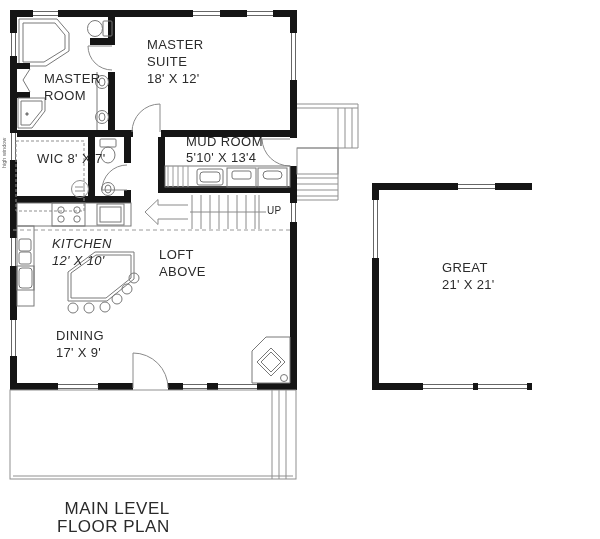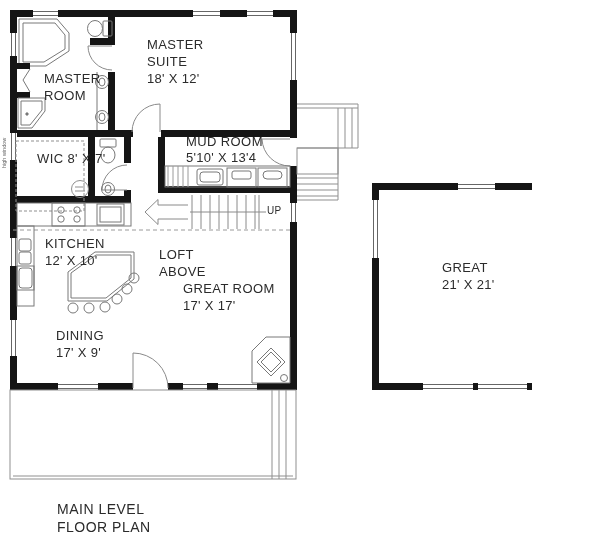--- a/index.html
+++ b/index.html
@@ -7,21 +7,21 @@
     position:relative;width:532px;height:539px;background:#ffffff;
     font-family:"Liberation Sans",sans-serif;overflow:hidden;
   }
   #plan-svg{position:absolute;left:0;top:0;}
   .lbl{
     position:absolute;color:#2b2b2b;font-size:13px;line-height:17px;
     letter-spacing:.4px;white-space:nowrap;font-weight:500;
   }
   .lbl .dims{letter-spacing:.3px;}
   #lbl-up{font-size:10px;}
-  #lbl-title{font-size:14px;line-height:18px;letter-spacing:.5px;}
+  #lbl-title{font-size:17px;line-height:18px;letter-spacing:.5px;text-align:right;}
   #lbl-highwindow{
     font-size:5.5px;letter-spacing:0;color:#6a6a6a;font-weight:400;
     writing-mode:vertical-rl;transform:rotate(180deg);
     left:1px;top:128px;height:40px;line-height:7px;
   }
 </style>
 </head>
 <body>
 
 <div id="stage">
@@ -253,38 +253,34 @@
 
   <div class="lbl" style="left:37px;top:150px;">
     <span>WIC 8' X 7'</span>
   </div>
 
   <div class="lbl" style="left:186px;top:134px;line-height:16px;">
     <span>MUD ROOM</span><br>
     <span class="dims">5'10' X 13'4</span>
   </div>
 
-  <div class="lbl" style="left:45px;top:235px;">
+  <div class="lbl" style="left:52px;top:235px;font-style:italic;">
     <span>KITCHEN</span><br>
     <span class="dims">12' X 10'</span>
   </div>
 
   <div class="lbl" style="left:159px;top:246px;">
     <span>LOFT</span><br>
     <span>ABOVE</span>
   </div>
 
   <div class="lbl" id="lbl-up" style="left:267px;top:202px;">
     <span>UP</span>
   </div>
 
-  <div class="lbl" style="left:183px;top:280px;">
-    <span>GREAT ROOM</span><br>
-    <span class="dims">17' X 17'</span>
-  </div>
 
   <div class="lbl" style="left:56px;top:327px;">
     <span>DINING</span><br>
     <span class="dims">17' X 9'</span>
   </div>
 
   <div class="lbl" style="left:442px;top:259px;">
     <span>GREAT</span><br>
     <span class="dims">21' X 21'</span>
   </div>

